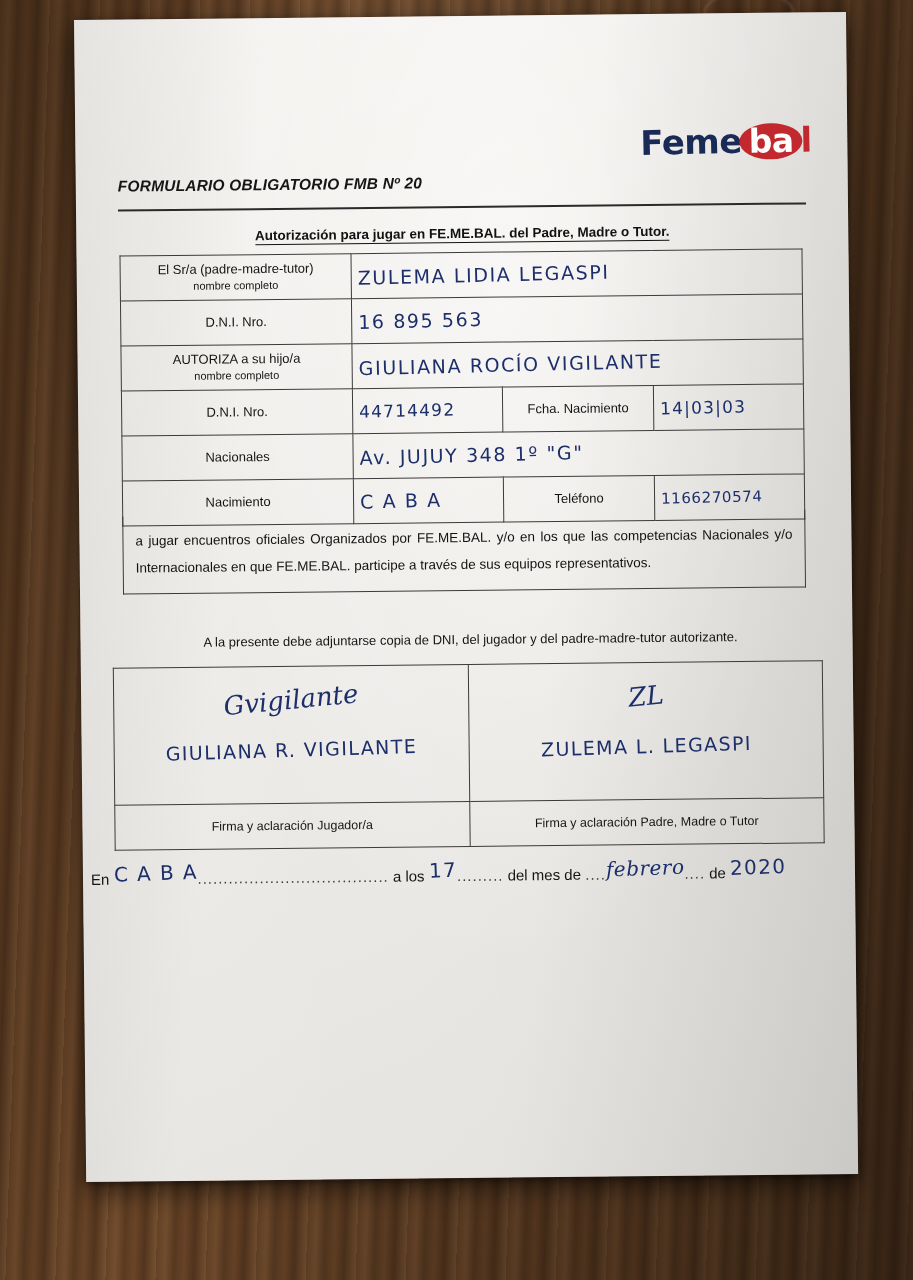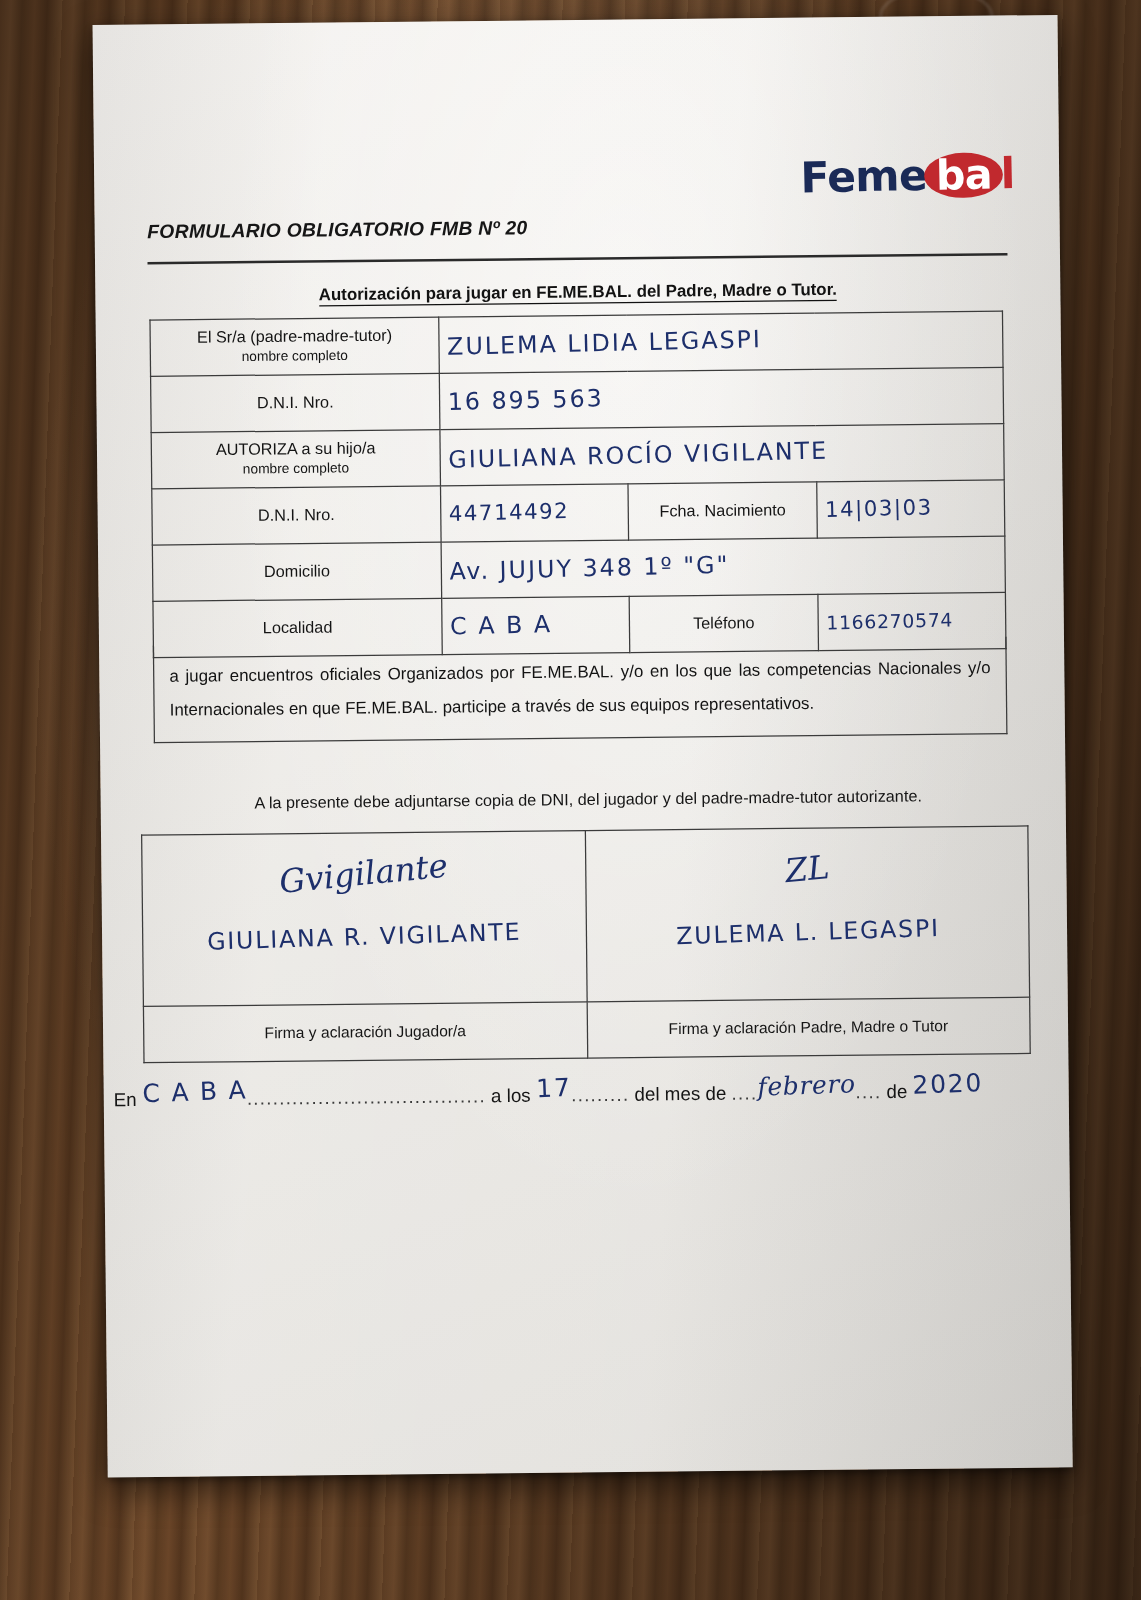--- a/index.html
+++ b/index.html
@@ -302,29 +302,29 @@
         </td>
         <td class="lbl" style="width:148px">
           <span>Fcha. Nacimiento</span>
         </td>
         <td style="width:120px">
           <span class="hand sm2">14|03|03</span>
         </td>
       </tr>
       <tr>
         <td class="lbl">
-          <span>Domicilio</span>
+          <span>Nacionales</span>
         </td>
         <td colspan="3">
           <span class="hand">Av. JUJUY  348  1º "G"</span>
         </td>
       </tr>
       <tr>
         <td class="lbl">
-          <span>Localidad</span>
+          <span>Nacimiento</span>
         </td>
         <td>
           <span class="hand">C A B A</span>
         </td>
         <td class="lbl">
           <span>Teléfono</span>
         </td>
         <td>
           <span class="hand tiny">1166270574</span>
         </td>

